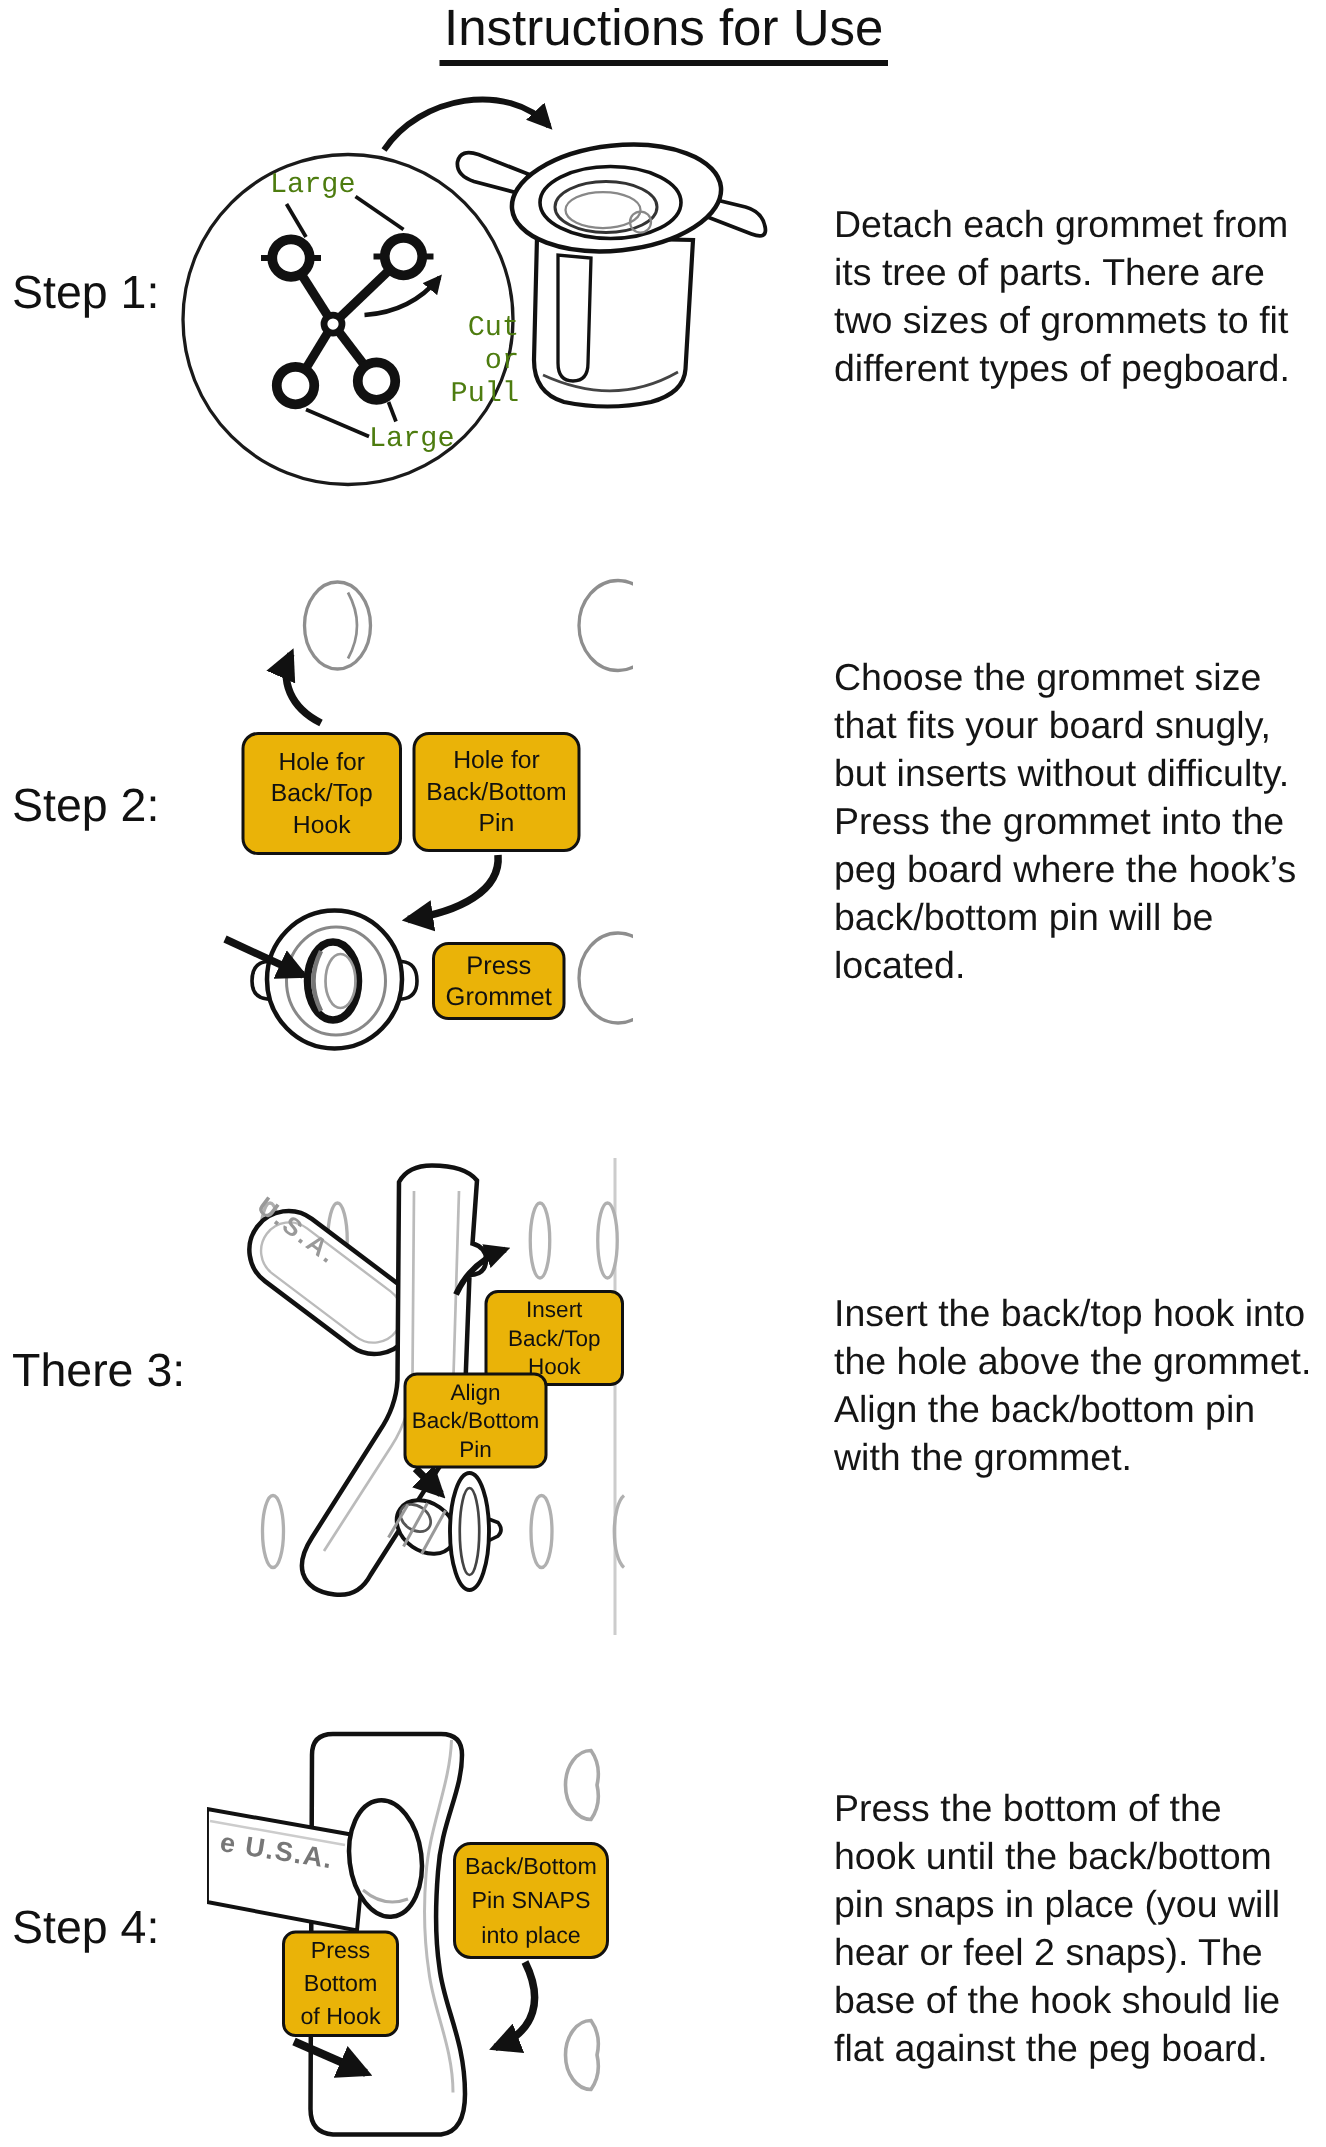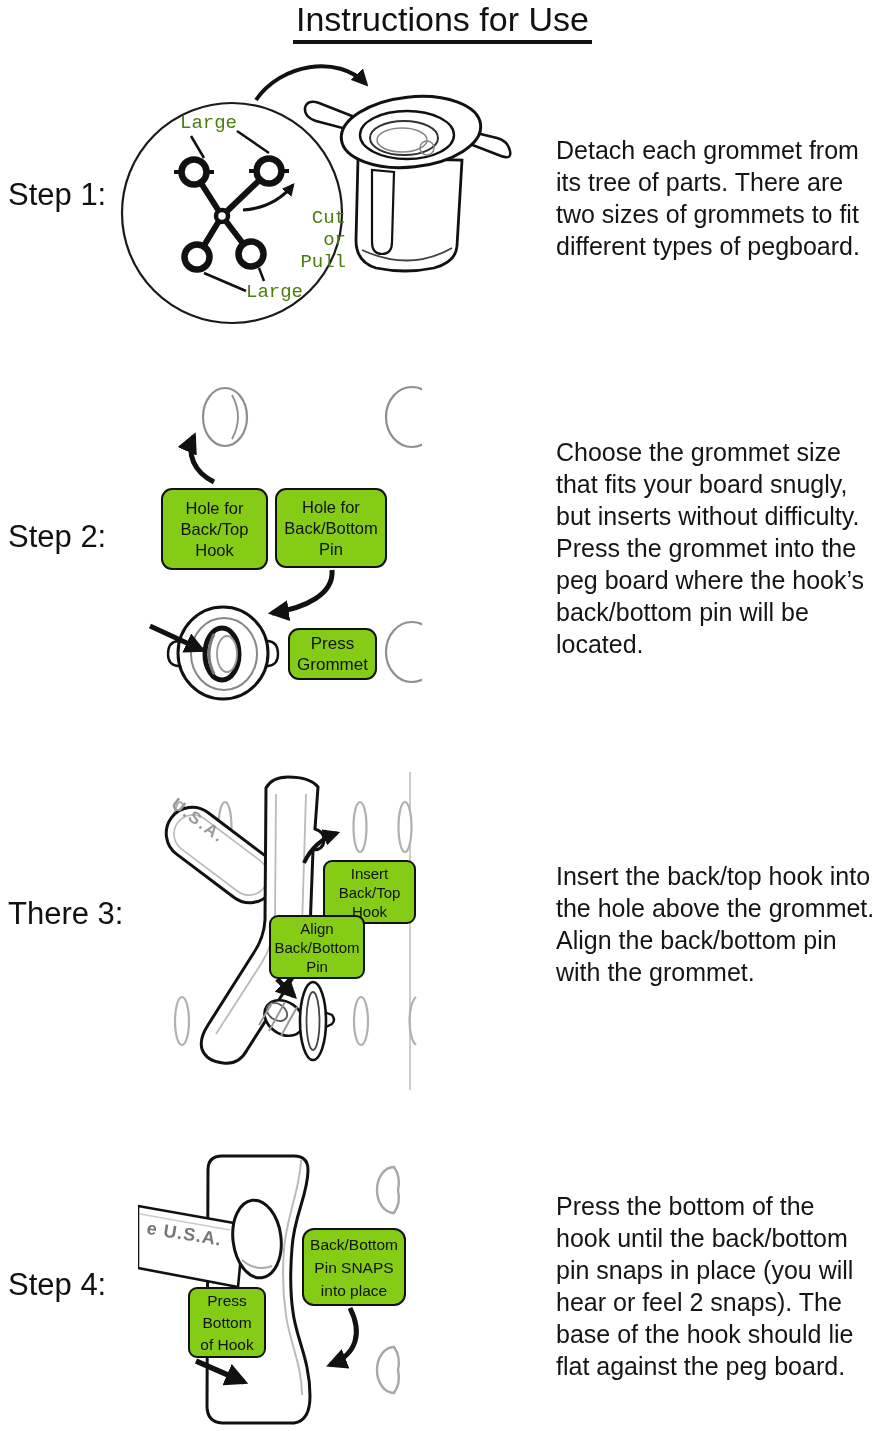--- a/index.html
+++ b/index.html
@@ -5,21 +5,21 @@
   html,body{margin:0;padding:0;background:#fff;}
   body{width:884px;height:1431px;position:relative;overflow:hidden;
        font-family:"Liberation Sans",sans-serif;color:#111;}
   .title{position:absolute;left:293px;top:0;font-size:34px;font-weight:400;
          border-bottom:4px solid #111;padding:0 3px 1px 3px;white-space:nowrap;}
   .step-label{position:absolute;left:8px;font-size:31px;font-weight:400;line-height:36px;}
   .body-text{position:absolute;left:556px;width:340px;font-size:25px;line-height:32px;
              white-space:pre-line;color:#151515;}
   .illo{position:absolute;}
   .illo svg{position:absolute;left:0;top:0;display:block;}
-  .callout{position:absolute;border:2.5px solid #111;border-radius:11px;background:#84cc16;
+  .callout{position:absolute;border:2.5px solid #111;border-radius:11px;background:#eab308;
            display:flex;align-items:center;justify-content:center;text-align:center;
            white-space:pre-line;color:#111;box-sizing:border-box;}
   .illo-label{position:absolute;white-space:pre-line;text-align:right;color:#4d7c0f;font-family:Liberation Mono, monospace;}
   .usa-label{position:absolute;color:#999;font-weight:700;letter-spacing:2px;}
 </style>
 </head>
 <body>
 
 <div class="title">Instructions for Use</div>
 

